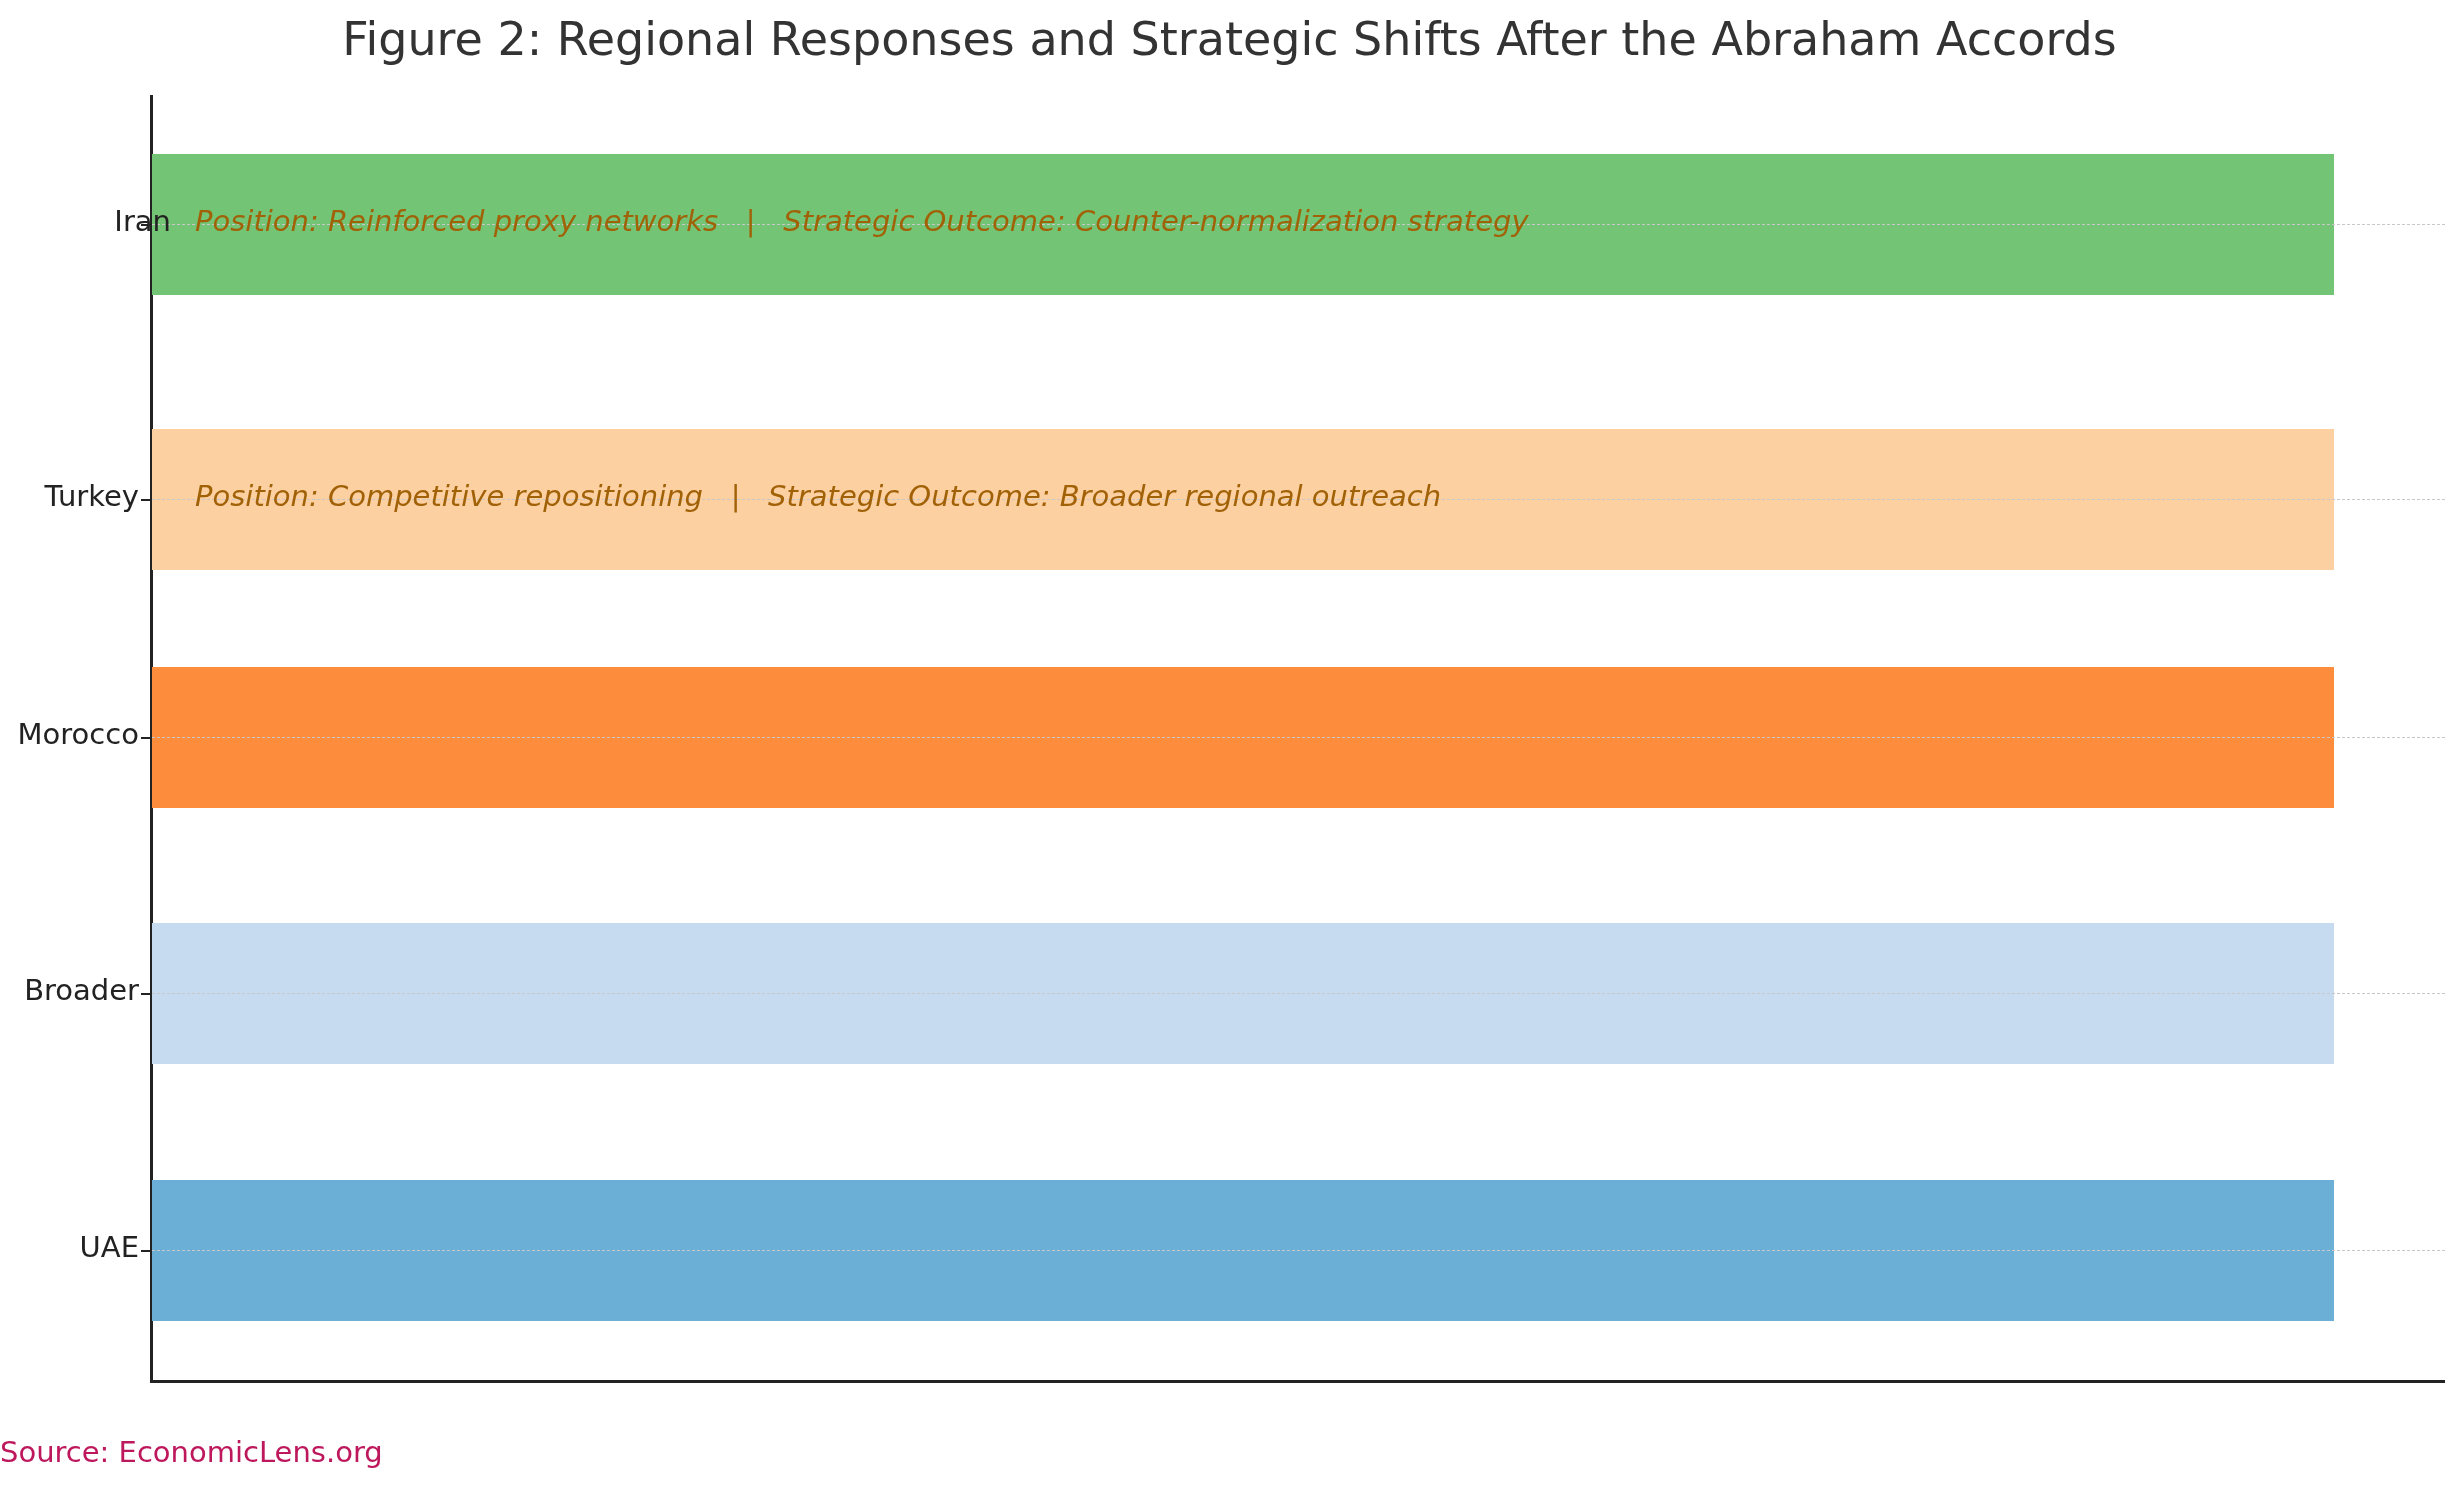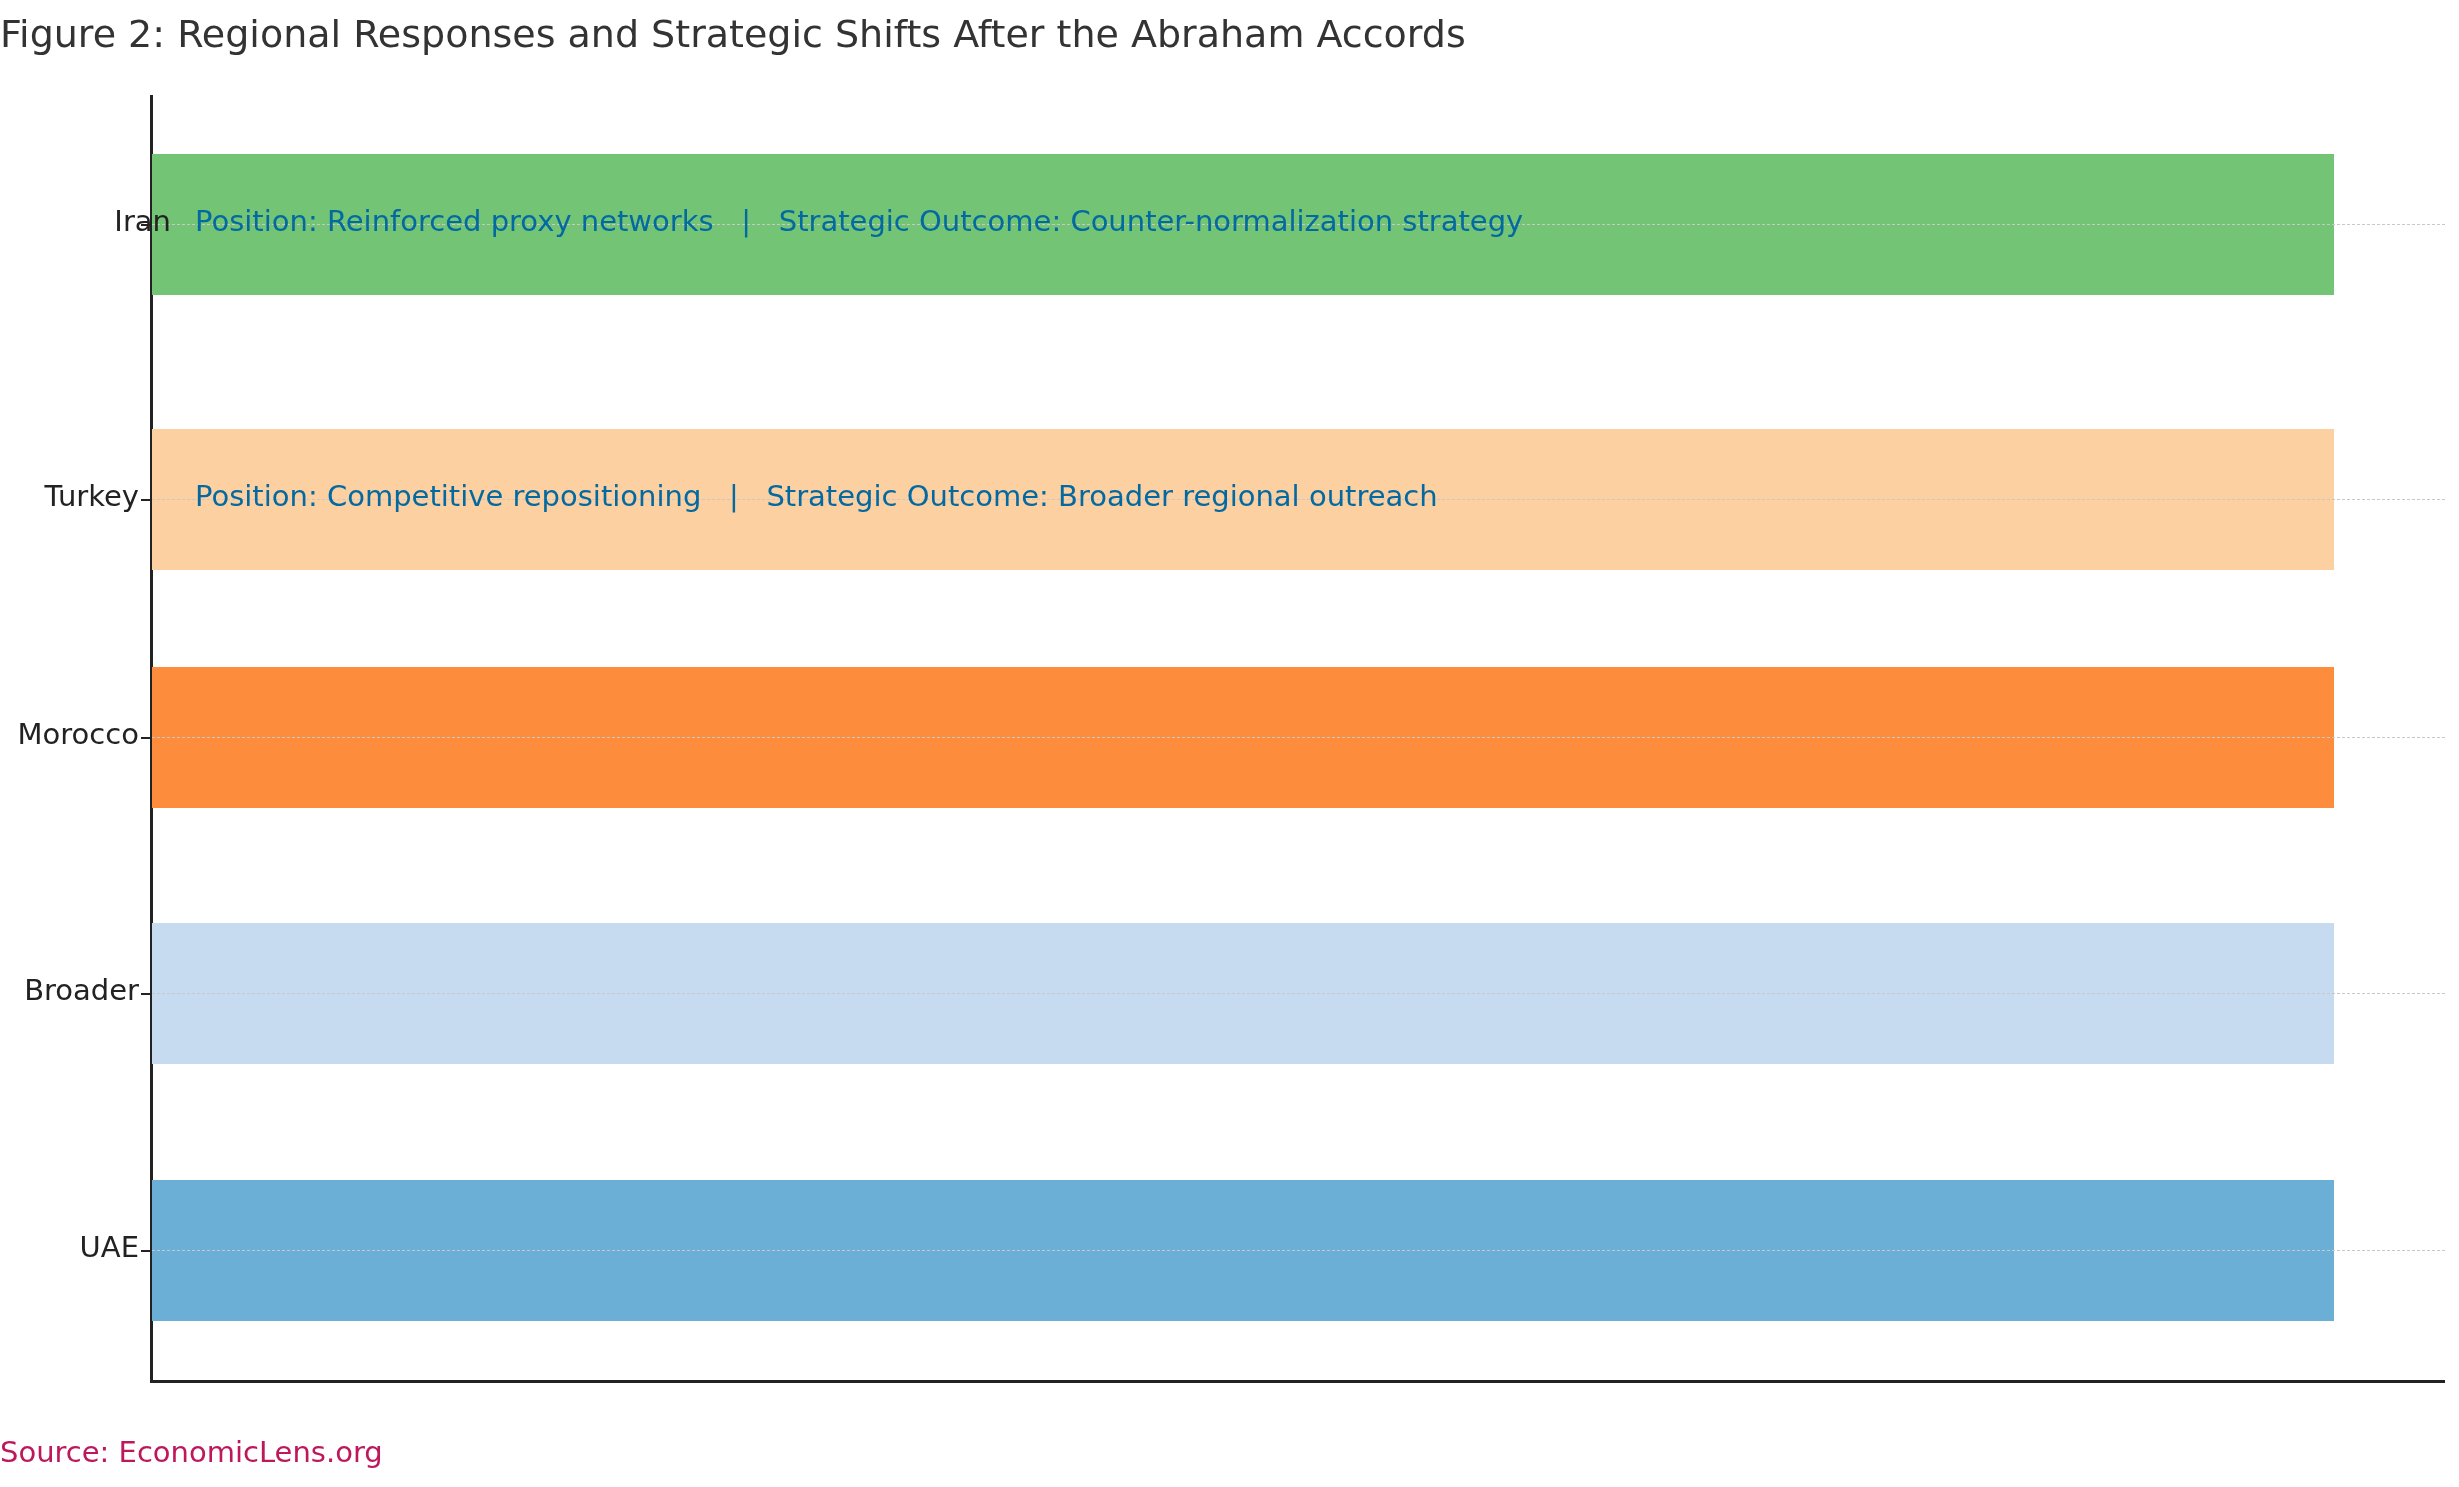--- a/index.html
+++ b/index.html
@@ -1,30 +1,30 @@
 <!DOCTYPE html>
 <html><head>
 <meta charset="utf-8">
 <style>
   html, body { margin:0; padding:0; background:#ffffff; }
   body { width:2459px; height:1487px; position:relative; overflow:hidden;
          font-family:"DejaVu Sans", sans-serif; color:#000; }
-  .title { position:absolute; left:0; width:2459px; top:11.5px; 
-           font-size:38px; color:#333333; white-space:nowrap; }
+  .title { position:absolute; left:0; width:2459px; top:11.5px; text-align:center;
+           font-size:46px; color:#333333; white-space:nowrap; }
   .y-axis-line { position:absolute; left:150px; top:95px; width:2.9px; height:1286px; background:#222; }
   .x-axis-line { position:absolute; left:150px; top:1380px; width:2295px; height:2.9px; background:#222; }
   .row { position:absolute; left:0; width:2459px; height:141px; }
   .bar { position:absolute; left:152px; top:0; width:2182px; height:141px; }
   .grid { position:absolute; left:152px; top:70px; width:2293px; height:0;
           border-top:1.9px dashed #c8c8c8; }
   .tick { position:absolute; left:141px; top:70px; width:9.6px; height:1.9px; background:#222; }
   .ylabel { position:absolute; right:2320px; top:50px; font-size:29px; color:#222;
             white-space:nowrap; text-align:right; }
-  .bar-text { position:absolute; left:195px; top:50px; font-size:29px; color:#0369a1;
-              white-space:pre; }
+  .bar-text { position:absolute; left:195px; top:50px; font-size:29px; color:#a16207;
+              white-space:pre;font-style:italic; }
   .source { position:absolute; left:0; width:2459px; top:1435px; 
             font-size:29px; color:#be185d; }
 </style>
 </head>
 <body>
 
 <div class="title">Figure 2: Regional Responses and Strategic Shifts After the Abraham Accords</div>
 
 <div class="y-axis-line"></div>
 <div class="x-axis-line"></div>

